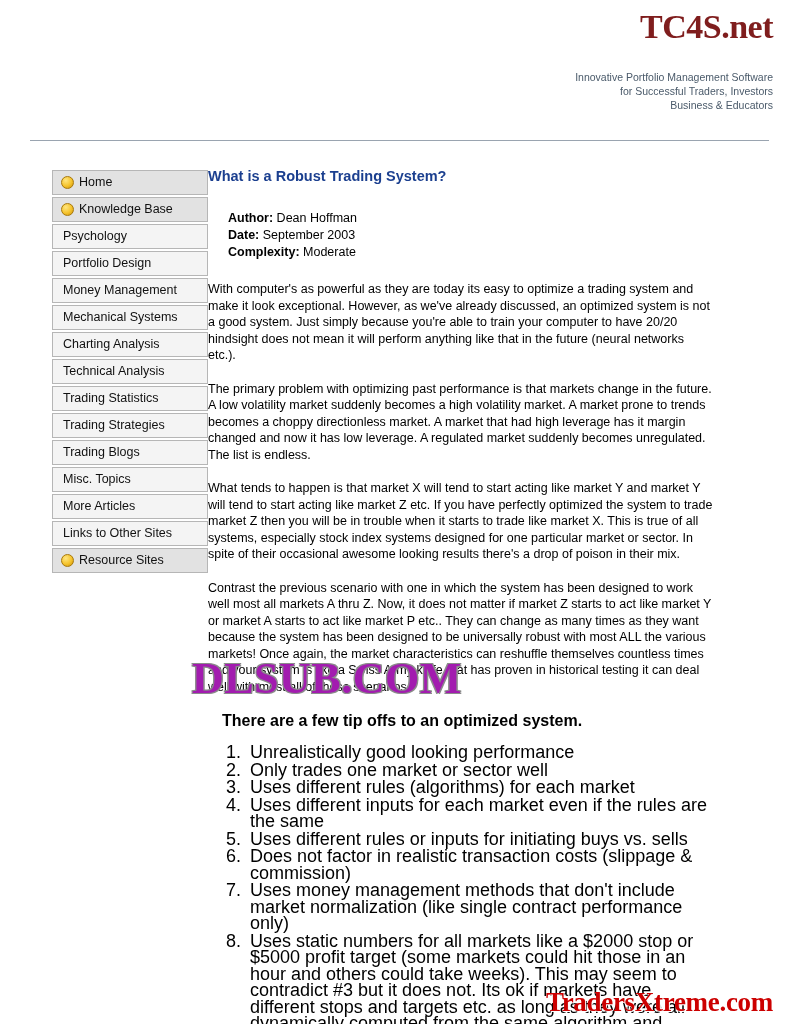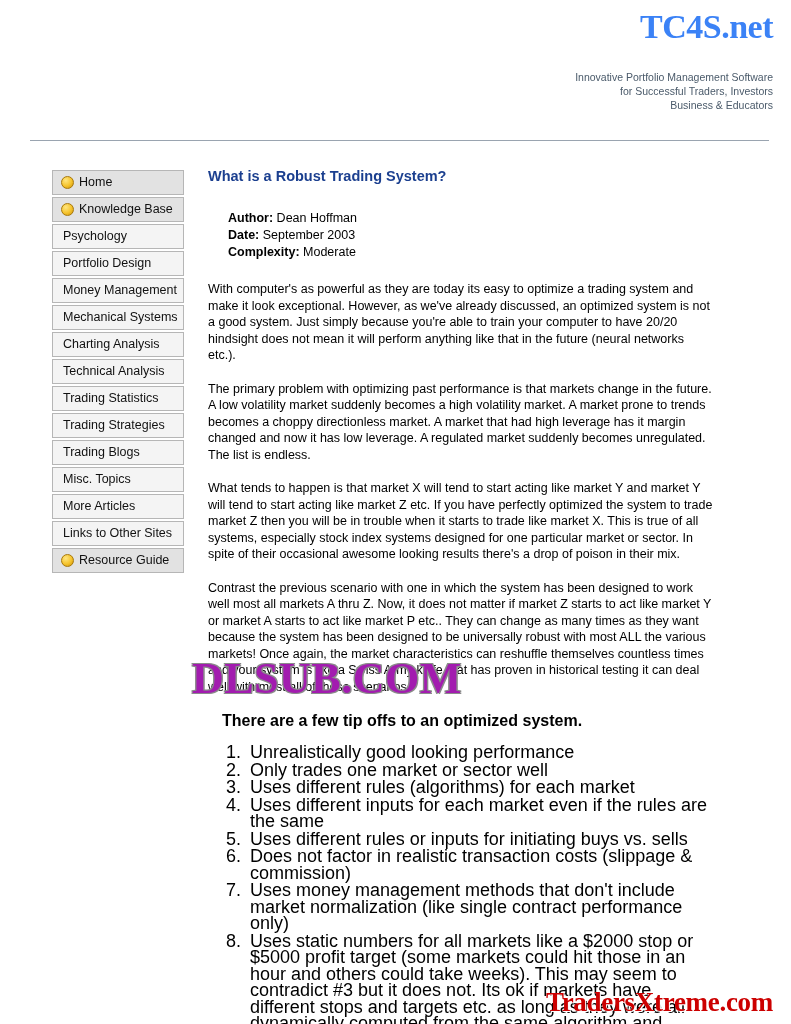--- a/index.html
+++ b/index.html
@@ -21,21 +21,21 @@
     position: relative;
     height: 140px;
   }
   .watermark-top {
     position: absolute;
     top: 8px;
     right: 18px;
     font-family: "Liberation Serif", serif;
     font-size: 34px;
     font-weight: bold;
-    color: #3b82f6;
+    color: #7f1d1d;
     letter-spacing: -0.5px;
   }
   .logo {
     position: absolute;
     left: 42px;
     top: 45px;
     width: 300px;
   }
   .logo-main {
     font-family: "Liberation Serif", serif;
@@ -118,21 +118,21 @@
 
   .sidebar {
     position: absolute;
     left: 52px;
     top: 10px;
     width: 140px;
   }
   .nav-item {
     display: block;
     box-sizing: border-box;
-    width: 132px;
+    width: 156px;
     height: 25px;
     line-height: 23px;
     margin-bottom: 2px;
     padding-left: 10px;
     border: 1px solid #b6b6b6;
     background: #f4f4f4;
     font-size: 12.5px;
     color: #111111;
     white-space: nowrap;
     overflow: hidden;
@@ -251,21 +251,21 @@
     <a class="nav-item"><span>Money Management</span></a>
     <a class="nav-item"><span>Mechanical Systems</span></a>
     <a class="nav-item"><span>Charting Analysis</span></a>
     <a class="nav-item"><span>Technical Analysis</span></a>
     <a class="nav-item"><span>Trading Statistics</span></a>
     <a class="nav-item"><span>Trading Strategies</span></a>
     <a class="nav-item"><span>Trading Blogs</span></a>
     <a class="nav-item"><span>Misc. Topics</span></a>
     <a class="nav-item"><span>More Articles</span></a>
     <a class="nav-item"><span>Links to Other Sites</span></a>
-    <a class="nav-item highlight"><span class="badge"></span><span>Resource Guide</span></a>
+    <a class="nav-item highlight"><span class="badge"></span><span>Resource Sites</span></a>
   </div>
 
   <div class="article">
     <h1>What is a Robust Trading System?</h1>
 
     <div class="meta">
       <div><b>Author:</b> <span>Dean Hoffman</span></div>
       <div><b>Date:</b> <span>September 2003</span></div>
       <div><b>Complexity:</b> <span>Moderate</span></div>
     </div>

